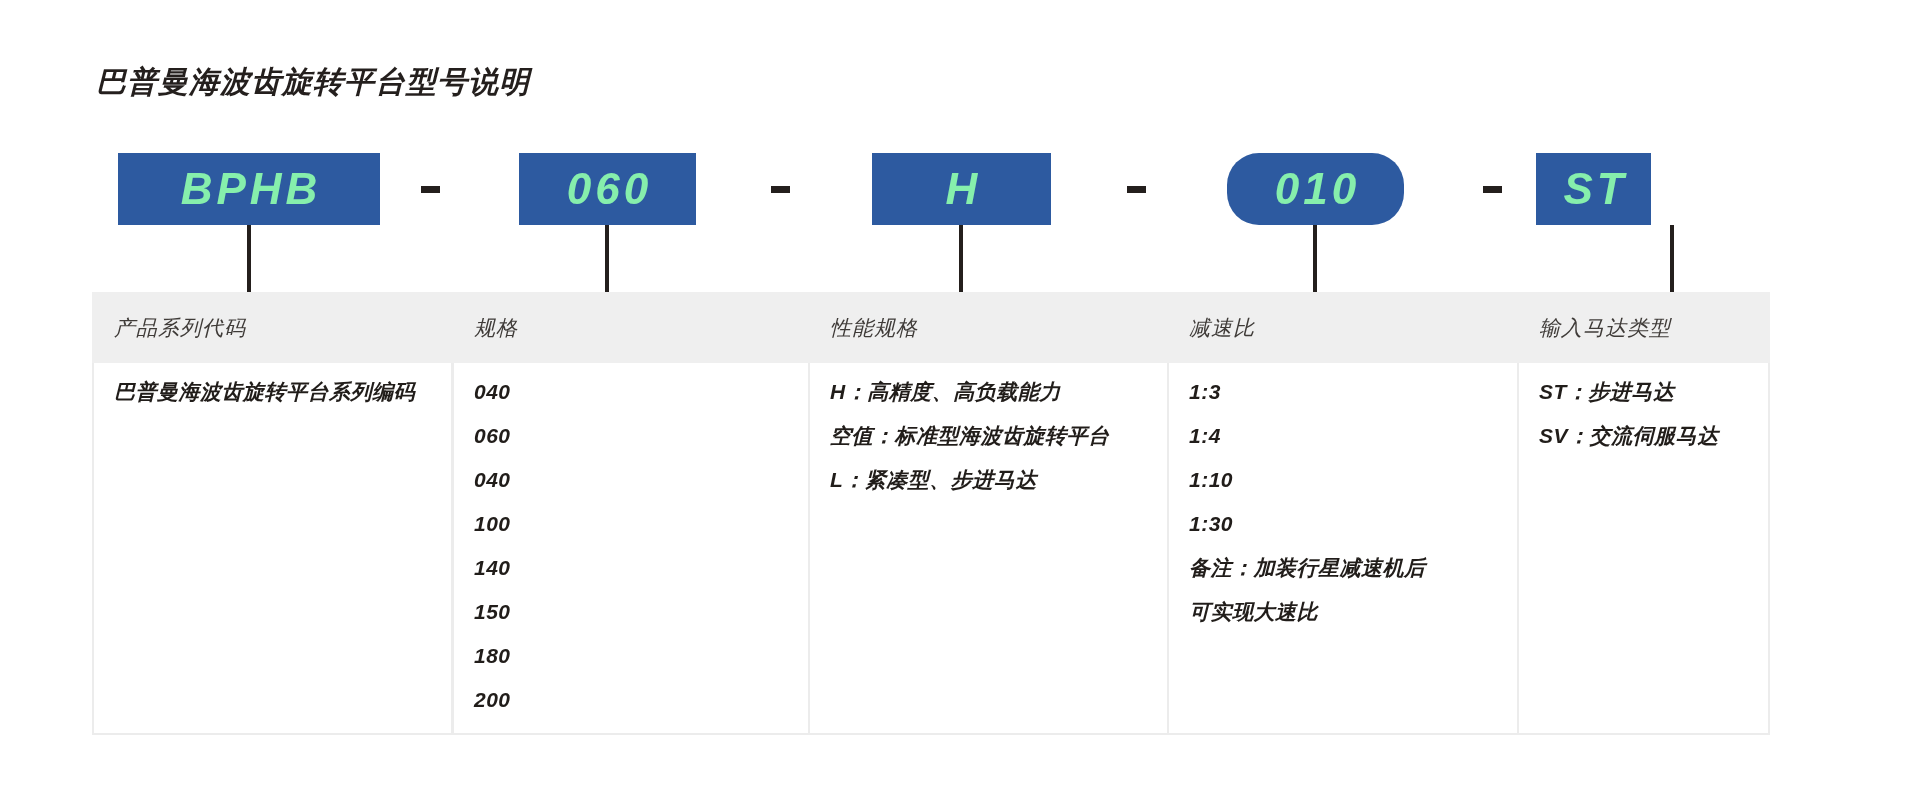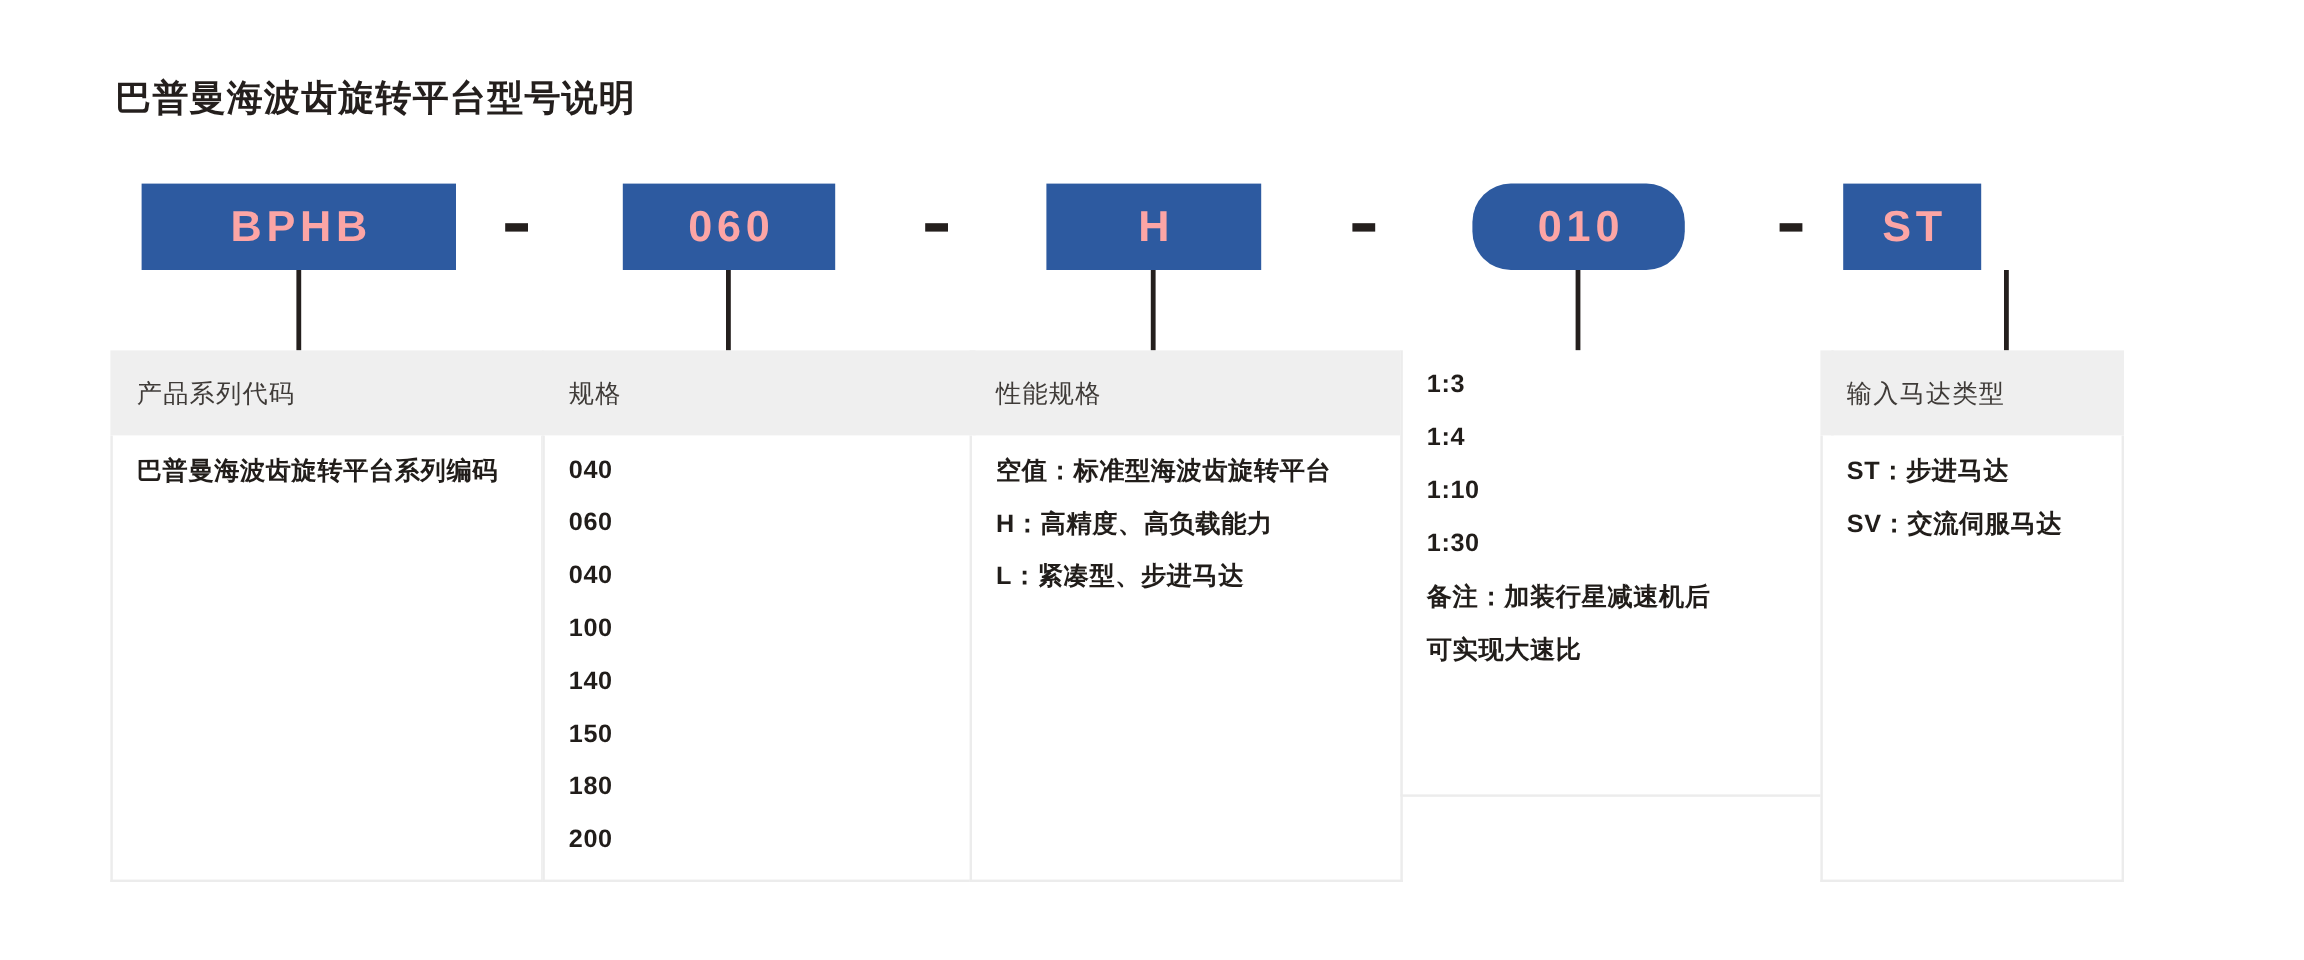--- a/index.html
+++ b/index.html
@@ -3,39 +3,39 @@
 <meta charset="utf-8">
 <style>
   :root {
     --accent-blue: #2d5aa0;
     --ink: #241f1d;
     --header-bg: #efefef;
     --card-border: #ececec;
     --header-text: #3f3b38;
     --body-text: #211d1a;
   }
-  * { margin: 0; padding: 0; box-sizing: border-box; }
+  * { margin: 0; padding: 0; box-sizing: border-box; font-style: italic; }
   html, body { background: #ffffff; }
   body {
     font-family: "Liberation Sans", "DejaVu Sans", sans-serif;
     width: 1920px; height: 800px; overflow: hidden;
   }
   .stage { position: relative; width: 1920px; height: 800px; background: #fff; }
 
   .page-title {
     position: absolute; left: 96px; top: 62px;
     font-size: 30px; font-weight: bold; color: var(--ink);
     letter-spacing: 1px; white-space: nowrap;
   }
 
   .code-box {
     position: absolute; top: 153px; height: 72px;
-    background: var(--accent-blue); color: #fca5a5;
+    background: var(--accent-blue); color: #86efac;
     display: flex; align-items: center; justify-content: center;
-    font-size: 36px; font-weight: bold; letter-spacing: 4px;
+    font-size: 44px; font-weight: bold; letter-spacing: 4px;
     text-indent: 4px;
   }
   #box-0 { left: 118px;  width: 262px; }
   #box-1 { left: 519px;  width: 177px; }
   #box-2 { left: 872px;  width: 179px; }
   #box-3 { left: 1227px; width: 177px; border-radius: 32px; }
   #box-4 { left: 1536px; width: 115px; }
 
   .dash {
     position: absolute; top: 186px; width: 19px; height: 7px;
@@ -120,27 +120,28 @@
         <div class="card-item">140</div>
         <div class="card-item">150</div>
         <div class="card-item">180</div>
         <div class="card-item">200</div>
       </div>
   </div>
 
   <div class="card" id="card-2">
     <div class="card-header">性能规格</div>
     <div class="card-body">
+        <div class="card-item">H：高精度、高负载能力</div>
         <div class="card-item">空值：标准型海波齿旋转平台</div>
-        <div class="card-item">H：高精度、高负载能力</div>
         <div class="card-item">L：紧凑型、步进马达</div>
       </div>
   </div>
 
   <div class="card" id="card-3">
+    <div class="card-header">减速比</div>
     <div class="card-body">
         <div class="card-item">1:3</div>
         <div class="card-item">1:4</div>
         <div class="card-item">1:10</div>
         <div class="card-item">1:30</div>
         <div class="card-item">备注：加装行星减速机后</div>
         <div class="card-item">可实现大速比</div>
       </div>
   </div>
 

